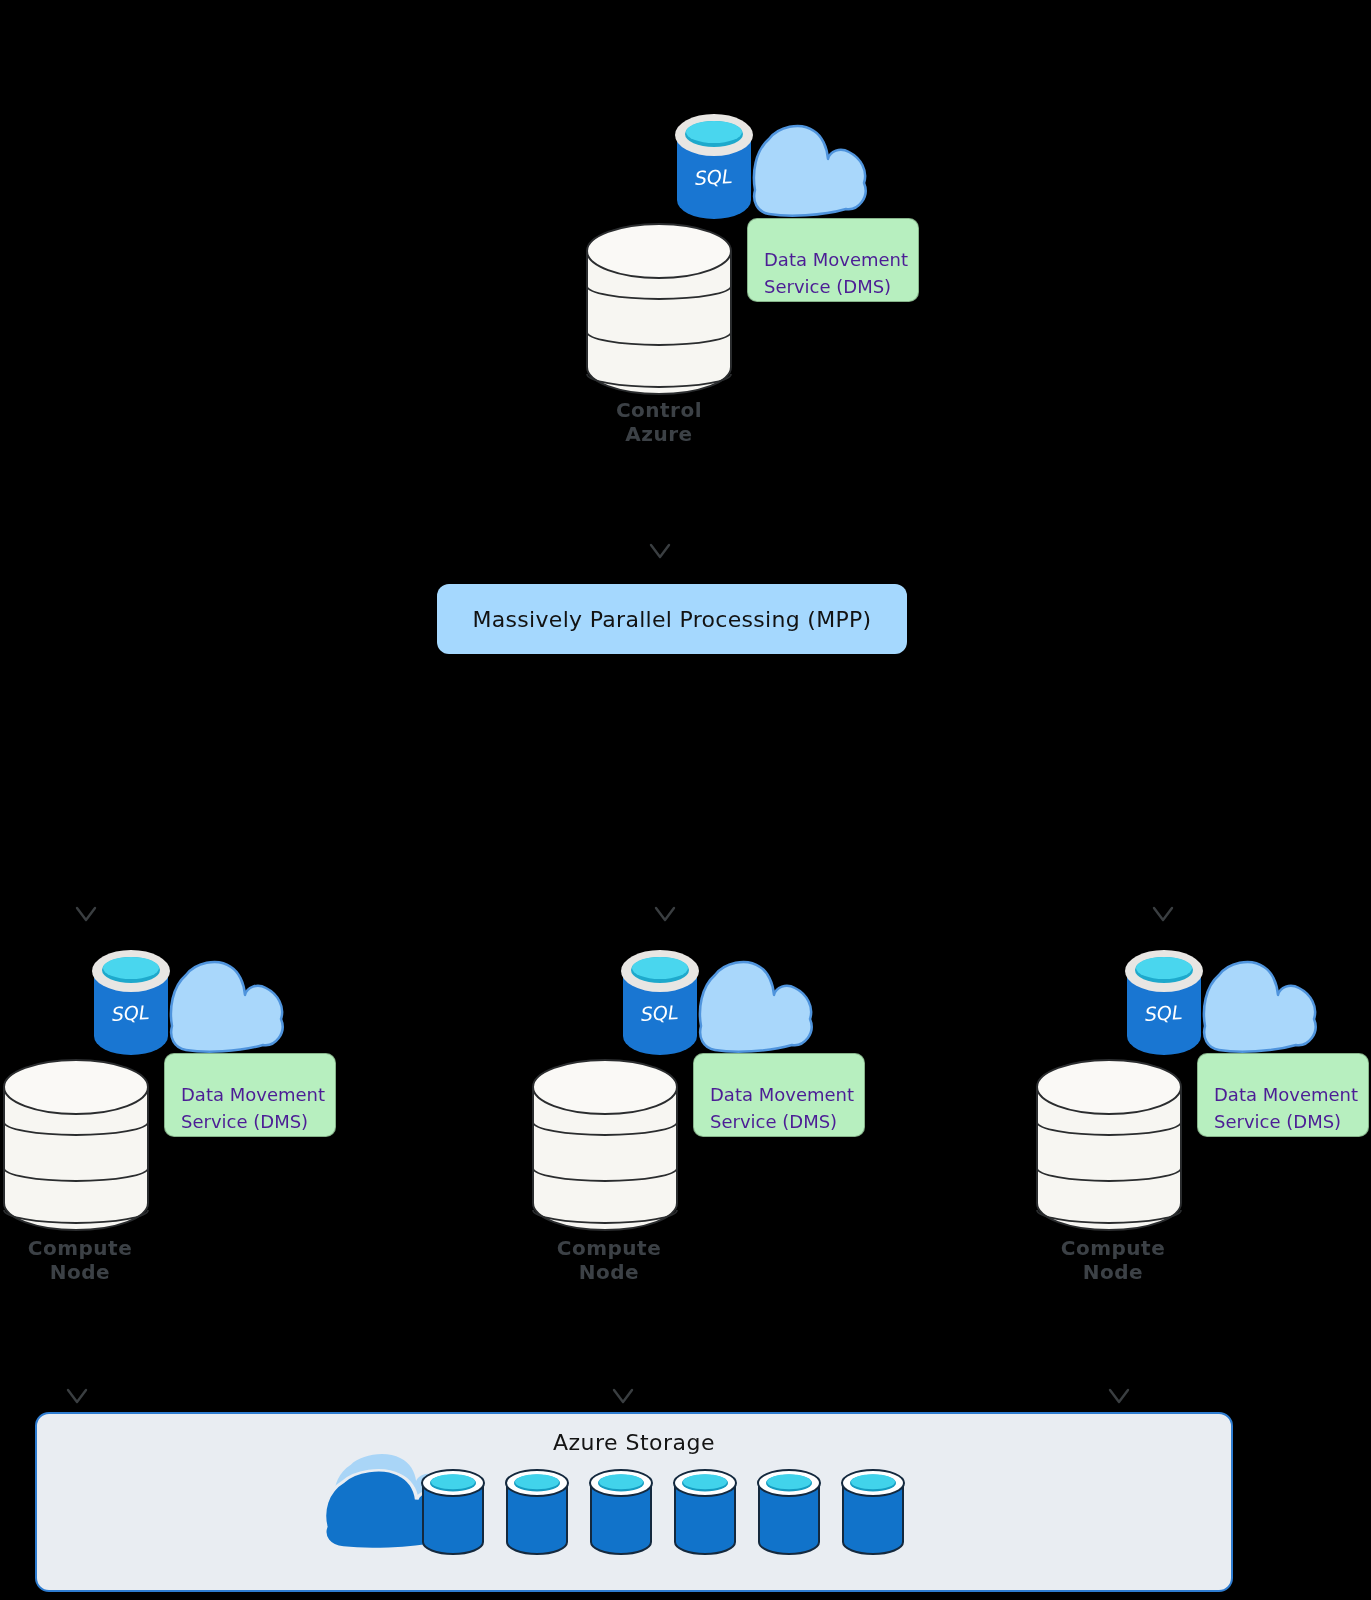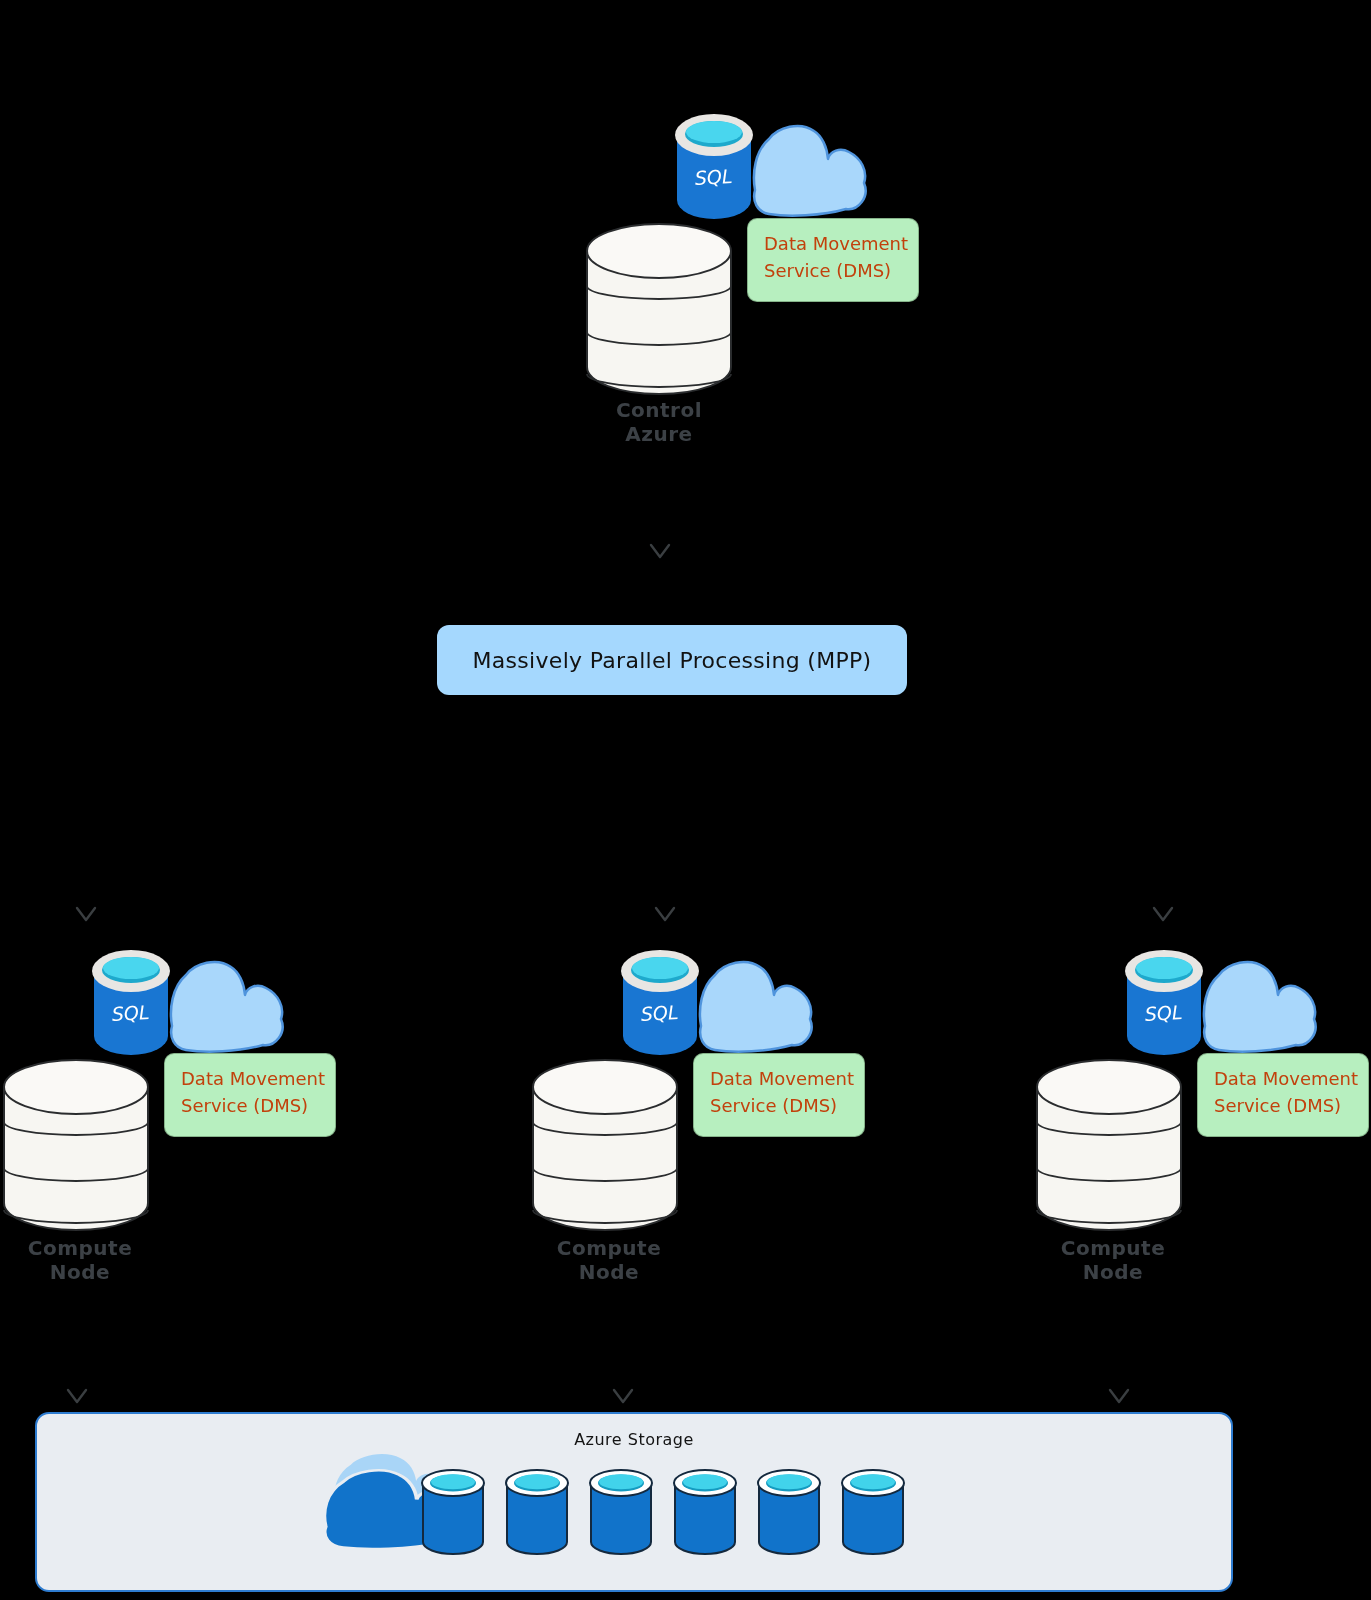--- a/index.html
+++ b/index.html
@@ -12,37 +12,37 @@
   
   .node-label{
     width:160px;text-align:center;font-size:20px;font-weight:bold;
     color:#3c4146;letter-spacing:0.5px;
   }
 
   
   .dms-box{
     width:172px;height:84px;border-radius:10px;background:#b7efbf;
     border:1.5px solid rgba(60,90,60,0.4);box-sizing:border-box;
-    padding:11px 0 0 16px;font-size:18px;line-height:27px;color:#c2410c;
+    padding:27px 0 0 16px;font-size:18px;line-height:27px;color:#4c1d95;
   }
 
   
   .mpp-box{
     width:470px;height:70px;border-radius:12px;background:#a5d8fe;
     display:flex;align-items:center;justify-content:center;
-    font-size:22px;color:#121212;letter-spacing:0.3px;margin-top:41px;
+    font-size:22px;color:#121212;letter-spacing:0.3px;
   }
 
   
   .storage-panel{
     width:1198px;height:180px;border-radius:14px;background:#e9edf2;
     border:2px solid #2e7cd0;box-sizing:border-box;
   }
   .storage-title{
-    width:1198px;text-align:center;font-size:16px;color:#141414;letter-spacing:0.5px;
+    width:1198px;text-align:center;font-size:22px;color:#141414;letter-spacing:0.5px;
   }
   .storage-row{display:flex;gap:18px;}
 </style>
 </head>
 <body>
 
 <div id="canvas">
 
   <div class="abs" style="left:752px;top:121px;">
     <svg width="122" height="98" viewBox="0 0 122 98">

